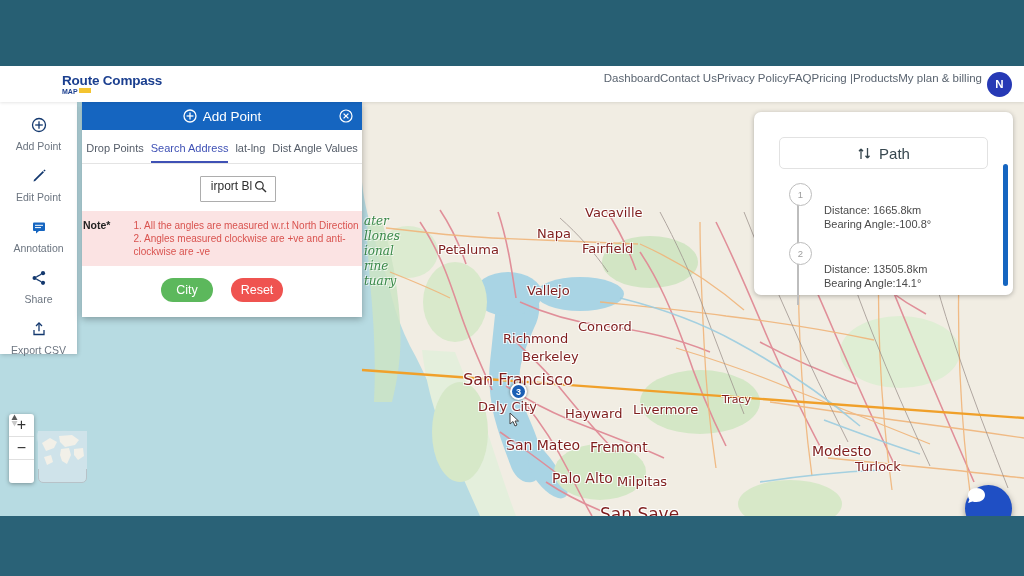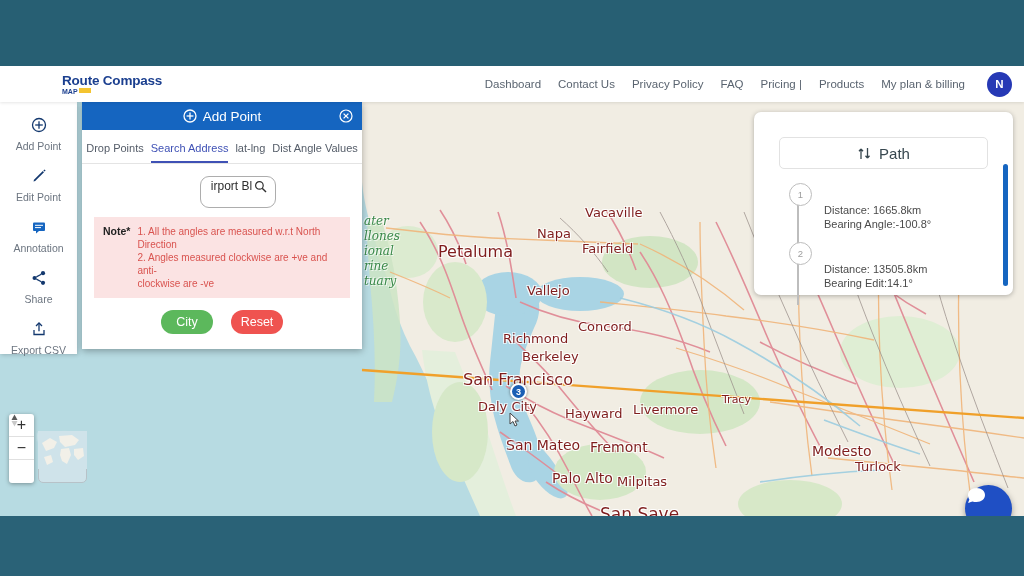--- a/index.html
+++ b/index.html
@@ -40,21 +40,21 @@
     letter-spacing: -.2px; display: block;
   }
   .logo .l2 {
     font-size: 7px; font-weight: bold; color: #1b3f8f;
     display: block; margin-top: 1px;
   }
   .logo .l2 i {
     display: inline-block; width: 12px; height: 5px; background: #f4c430;
     vertical-align: 1px; margin-left: 1px; font-style: normal;
   }
-  .nav { display: flex; align-items: center; gap: 17px; }
+  .nav { display: flex; align-items: flex-start; }
   .nav a {
     font-size: 11.5px; color: #5a6470; text-decoration: none; white-space: nowrap;
   }
   .avatar {
     width: 25px; height: 25px; border-radius: 50%; background: #2639b5;
     color: #fff; font-size: 11.5px; font-weight: bold;
     display: flex; align-items: center; justify-content: center;
     margin-left: 5px;
   }
 
@@ -121,27 +121,27 @@
     padding: 12px 8px 0; border-bottom: 1px solid #e4e4e4;
   }
   .tab {
     font-size: 11px; color: #545c68; padding-bottom: 7px;
     border-bottom: 2px solid transparent; cursor: pointer; white-space: nowrap;
   }
   .tab.active { color: #3f51b5; border-bottom-color: #3f51b5; }
   .search-wrap { display: flex; justify-content: center; padding: 12px 0 9px; }
   .search-box {
     display: flex; align-items: center; gap: 2px;
-    border: 1px solid #adadad; border-radius: 9px;
-    padding: 2px 8px 14px 10px; background: #fff;
+    border: 1px solid #adadad; border-radius: 1px;
+    padding: 2px 8px 8px 10px; background: #fff;
     font-size: 12px; color: #2f2f2f; margin-left: 32px;
   }
   .note {
-    margin: 0 12px; background: #fbe3e3; padding: 8px 9px;
-    display: flex; gap: 7px;
+    margin: 0 0; background: #fbe3e3; padding: 8px 1px;
+    display: flex; gap: 23px;
   }
   .note b { font-size: 10.5px; color: #232323; white-space: nowrap; }
   .note .nt { font-size: 10px; color: #d9534f; line-height: 13px; }
   .actions {
     display: flex; justify-content: center; gap: 18px; padding: 12px 0 15px;
   }
   .btn {
     border: none; border-radius: 14px; color: #fff;
     font-size: 12.5px; padding: 5px 0; width: 52px; cursor: pointer;
     font-family: "Liberation Sans", sans-serif;
@@ -309,21 +309,21 @@
       <div>ater</div>
       <div>llones</div>
       <div>ional</div>
       <div>rine</div>
       <div>tuary</div>
     </div>
 
     <div class="maplabel" style="left:585px;top:103px;font-size:13px">Vacaville</div>
     <div class="maplabel" style="left:537px;top:124px;font-size:13px">Napa</div>
     <div class="maplabel" style="left:582px;top:139px;font-size:13px">Fairfield</div>
-    <div class="maplabel" style="left:438px;top:140px;font-size:16px">Petaluma</div>
+    <div class="maplabel" style="left:438px;top:140px;font-size:13px">Petaluma</div>
     <div class="maplabel" style="left:527px;top:181px;font-size:13px">Vallejo</div>
     <div class="maplabel" style="left:578px;top:217px;font-size:13px">Concord</div>
     <div class="maplabel" style="left:503px;top:229px;font-size:13px">Richmond</div>
     <div class="maplabel" style="left:522px;top:247px;font-size:13px">Berkeley</div>
     <div class="maplabel" style="left:463px;top:268px;font-size:16px">San Francisco</div>
     <div class="maplabel" style="left:478px;top:297px;font-size:13px">Daly City</div>
     <div class="maplabel" style="left:565px;top:304px;font-size:13px">Hayward</div>
     <div class="maplabel" style="left:633px;top:300px;font-size:13px">Livermore</div>
     <div class="maplabel" style="left:506px;top:335px;font-size:14px">San Mateo</div>
     <div class="maplabel" style="left:590px;top:337px;font-size:14px">Fremont</div>
@@ -519,21 +519,21 @@
         <div class="leg">
           <div>Distance: 1665.8km</div>
           <div>Bearing Angle:-100.8°</div>
         </div>
       </div>
 
       <div class="path-item">
         <div class="node">2</div>
         <div class="leg">
           <div>Distance: 13505.8km</div>
-          <div>Bearing Edit:14.1°</div>
+          <div>Bearing Angle:14.1°</div>
         </div>
       </div>
     </div>
 
     <div class="path-scroll"></div>
   </div>
 
 </div>
 
 <div class="bar-bottom"></div>

